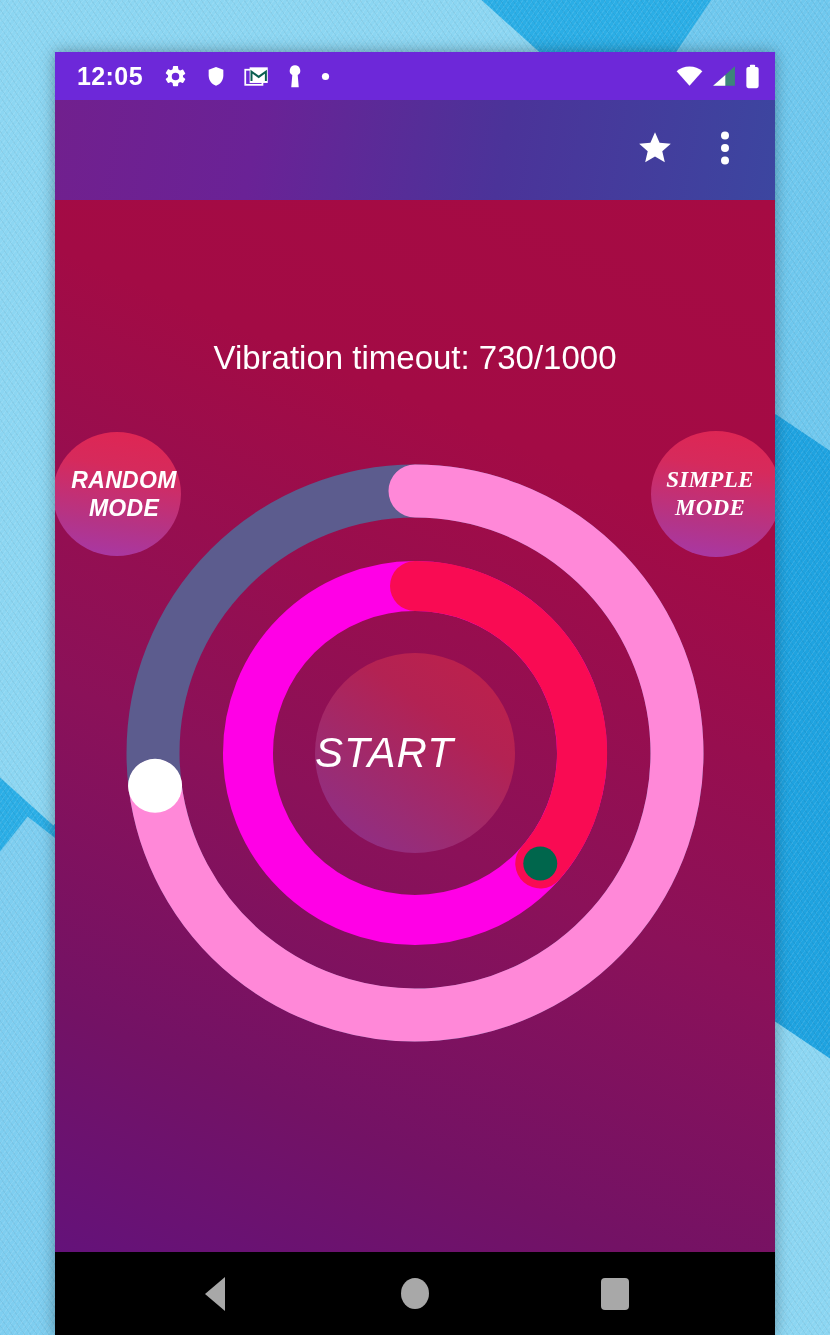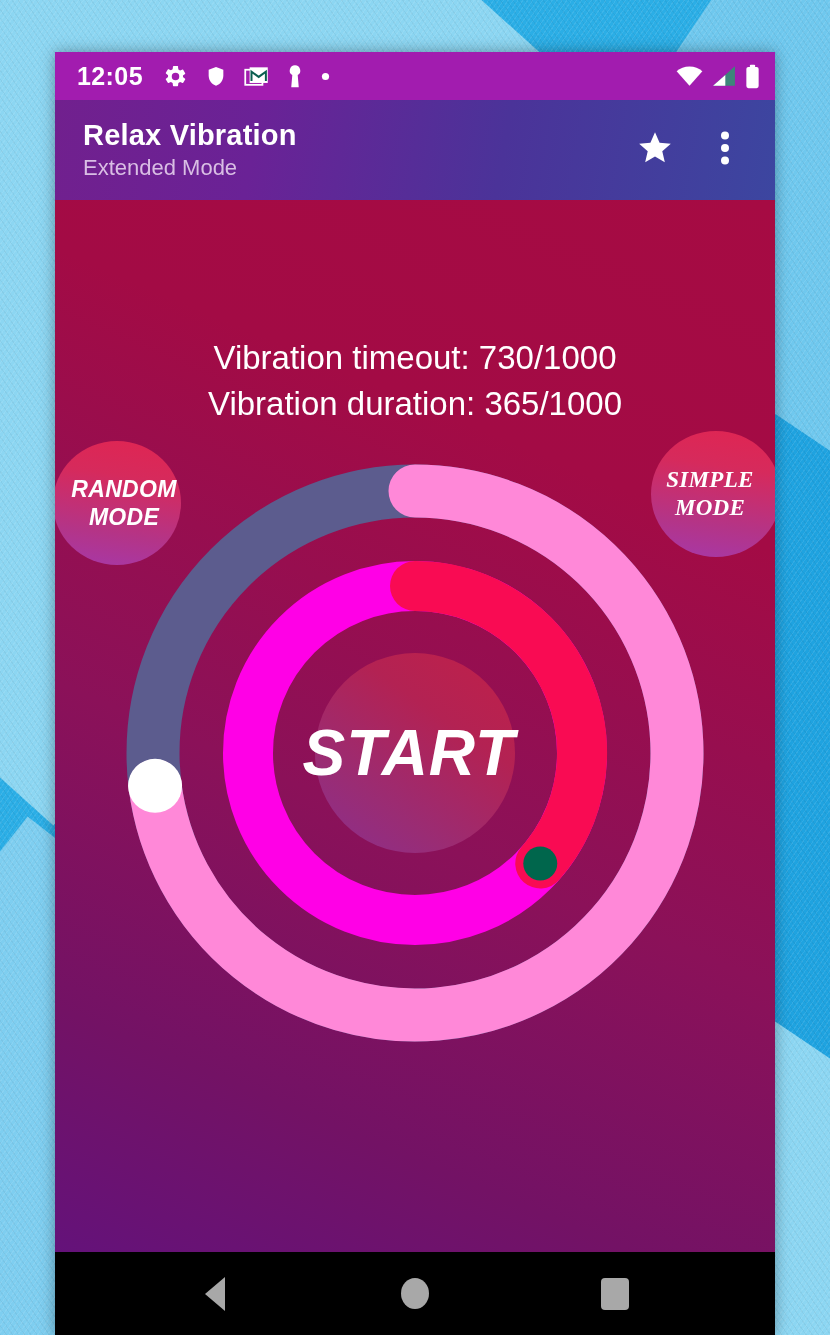--- a/index.html
+++ b/index.html
@@ -51,21 +51,21 @@
   
   #phone{
     position:absolute; left:55px; top:52px;
     width:720px; height:1283px;
     overflow:hidden;
     box-shadow:0 0 14px rgba(0,0,0,.35);
   }
 
   
   #statusbar{
-    height:48px; background:#a21caf;
+    height:48px; background:#6d28d9;
     display:flex; align-items:center; padding:0 15px 0 22px;
     color:#fff;
   }
   #sb-time{ font-size:25px; font-weight:700; letter-spacing:.4px; }
   .sb-icons-left{ display:flex; align-items:center; gap:17px; margin-left:20px; }
   .sb-icons-right{ display:flex; align-items:center; gap:9px; margin-left:auto; }
   .sb-ic{ display:block; }
 
   
   #appbar{
@@ -86,40 +86,40 @@
     overflow:hidden;
   }
 
   .mode-circle{
     position:absolute; border-radius:50%;
     display:flex; flex-direction:column; align-items:center; justify-content:center;
     color:#fff; font-weight:700; font-style:italic; font-size:23px; line-height:1.22;
     text-align:center; cursor:pointer; letter-spacing:.3px;
     background:linear-gradient(188deg,#E02552 0%,#D62A5C 30%,#B43487 72%,#A638A8 100%);
   }
-  #random-mode{ left:-2px; top:241px; width:128px; height:124px; padding-left:14px;font-style:italic; }
+  #random-mode{ left:-2px; top:232px; width:128px; height:124px; padding-left:14px;font-style:italic; }
   #simple-mode{ right:-6px; top:231px; width:130px; height:126px; padding-right:12px;font-family:Liberation Serif, serif; }
 
   #readout{
     position:absolute; top:135px; left:0; right:0;
     text-align:center; color:#fff; font-size:33px; line-height:1.38;
   }
 
   
   #dial{
     position:absolute; left:50%; top:258px; transform:translateX(-50%);
     width:590px; height:590px;
   }
   #dial svg{ display:block; }
   #start-btn{
     position:absolute; left:50%; top:50%; transform:translate(-50%,-50%);
     width:200px; height:200px; border-radius:50%;
     background:linear-gradient(215deg,#C02049 0%,#B32253 34%,#9A2C74 72%,#8A2F8E 100%);
-    display:flex; align-items:center; justify-content:flex-end;
-    color:#fff; font-size:64px; font-weight:700; font-style:italic;
+    display:flex; align-items:center; justify-content:flex-start;
+    color:#fff; font-size:42px; font-weight:400; font-style:italic;
     letter-spacing:1px; cursor:pointer; user-select:none;
   }
 
   
   #navbar{
     height:83px; background:#000;
     display:flex; align-items:center; justify-content:space-around;
     padding:0 60px;
   }
   .nav-btn{ cursor:pointer; display:flex; align-items:center; justify-content:center; width:70px; height:60px; }
@@ -192,24 +192,20 @@
         <span>
           <svg class="sb-ic" width="15" height="25" viewBox="0 0 14 24" fill="#fff">
             <rect x="4.4" y="0.6" width="5.2" height="2.6" rx="1"></rect>
             <rect x="1.1" y="2.8" width="11.8" height="20.4" rx="2"></rect>
           </svg>
         </span>
       </span>
     </div>
 
     <div id="appbar">
-      <div id="appbar-titles">
-        <div id="app-title">Relax Vibration</div>
-        <div id="app-subtitle">Extended Mode</div>
-      </div>
       <div id="appbar-actions">
         <div class="ab-btn">
           <span>
             <svg width="38" height="38" viewBox="0 0 24 24" fill="#fff">
               <path d="M12 17.3 5.8 21l1.6-7L2 9.3l7.1-.6L12 2.1l2.9 6.6 7.1.6-5.4 4.7 1.6 7L12 17.3Z"></path>
             </svg>
           </span>
         </div>
         <div class="ab-btn">
           <span>
@@ -230,21 +226,20 @@
         <span>MODE</span>
       </div>
 
       <div id="simple-mode" class="mode-circle">
         <span>SIMPLE</span>
         <span>MODE</span>
       </div>
 
       <div id="readout">
         <div>Vibration timeout: 730/1000</div>
-        <div>Vibration duration: 365/1000</div>
       </div>
 
       <div id="dial">
         <svg width="590" height="590" viewBox="0 0 590 590">
 
           <circle cx="295" cy="295" r="262" fill="none" stroke="#5C5C8E" stroke-width="53"></circle>
           <path fill="none" stroke="#FF88D8" stroke-width="53" stroke-linecap="round" id="outer-progress" d="M 295 33 A 262 262 0 1 1 35.06594825560683 327.8373071938478"></path>
           <circle id="outer-thumb" cx="35.06594825560683" cy="327.8373071938478" r="27" fill="#FFFFFF"></circle>
 
           <circle cx="295" cy="295" r="167" fill="none" stroke="#FF00E6" stroke-width="50"></circle>

